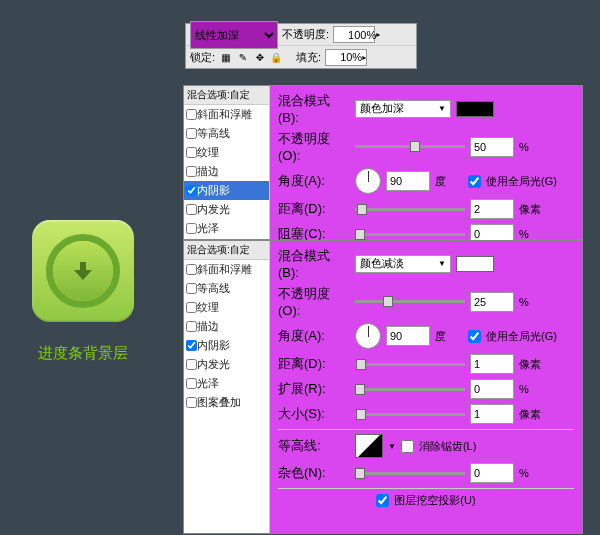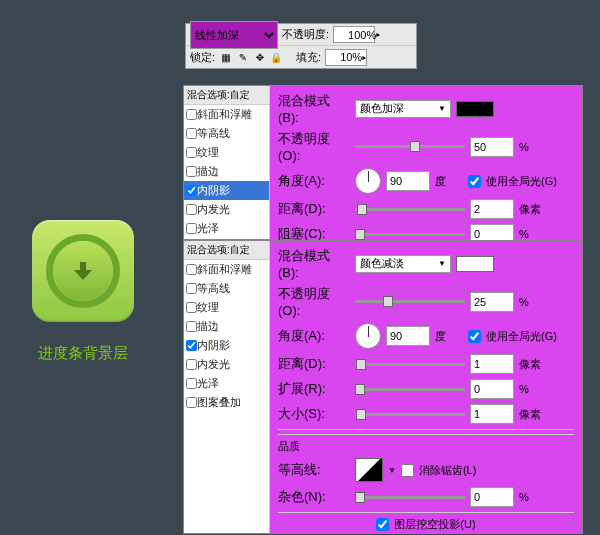--- a/index.html
+++ b/index.html
@@ -253,21 +253,20 @@
     </div>
     <div class="prow">
       <span class="plabel">大小(S):</span>
       <div class="slider">
           <div class="thumb" style="left:1%"></div>
         </div>
       <input class="num-input" value="1" style="">
       <span class="unit">像素</span>
     </div>
     <hr class="div">
-    <div class="section-title">品质</div>
     <div class="prow">
       <span class="plabel">等高线:</span>
       <div class="contour-sw"></div>
       <span style="font-size:8px">▼</span>
       <input type="checkbox" style="">
       <span>消除锯齿(L)</span>
     </div>
     <div class="prow">
       <span class="plabel">杂色(N):</span>
       <div class="slider">

